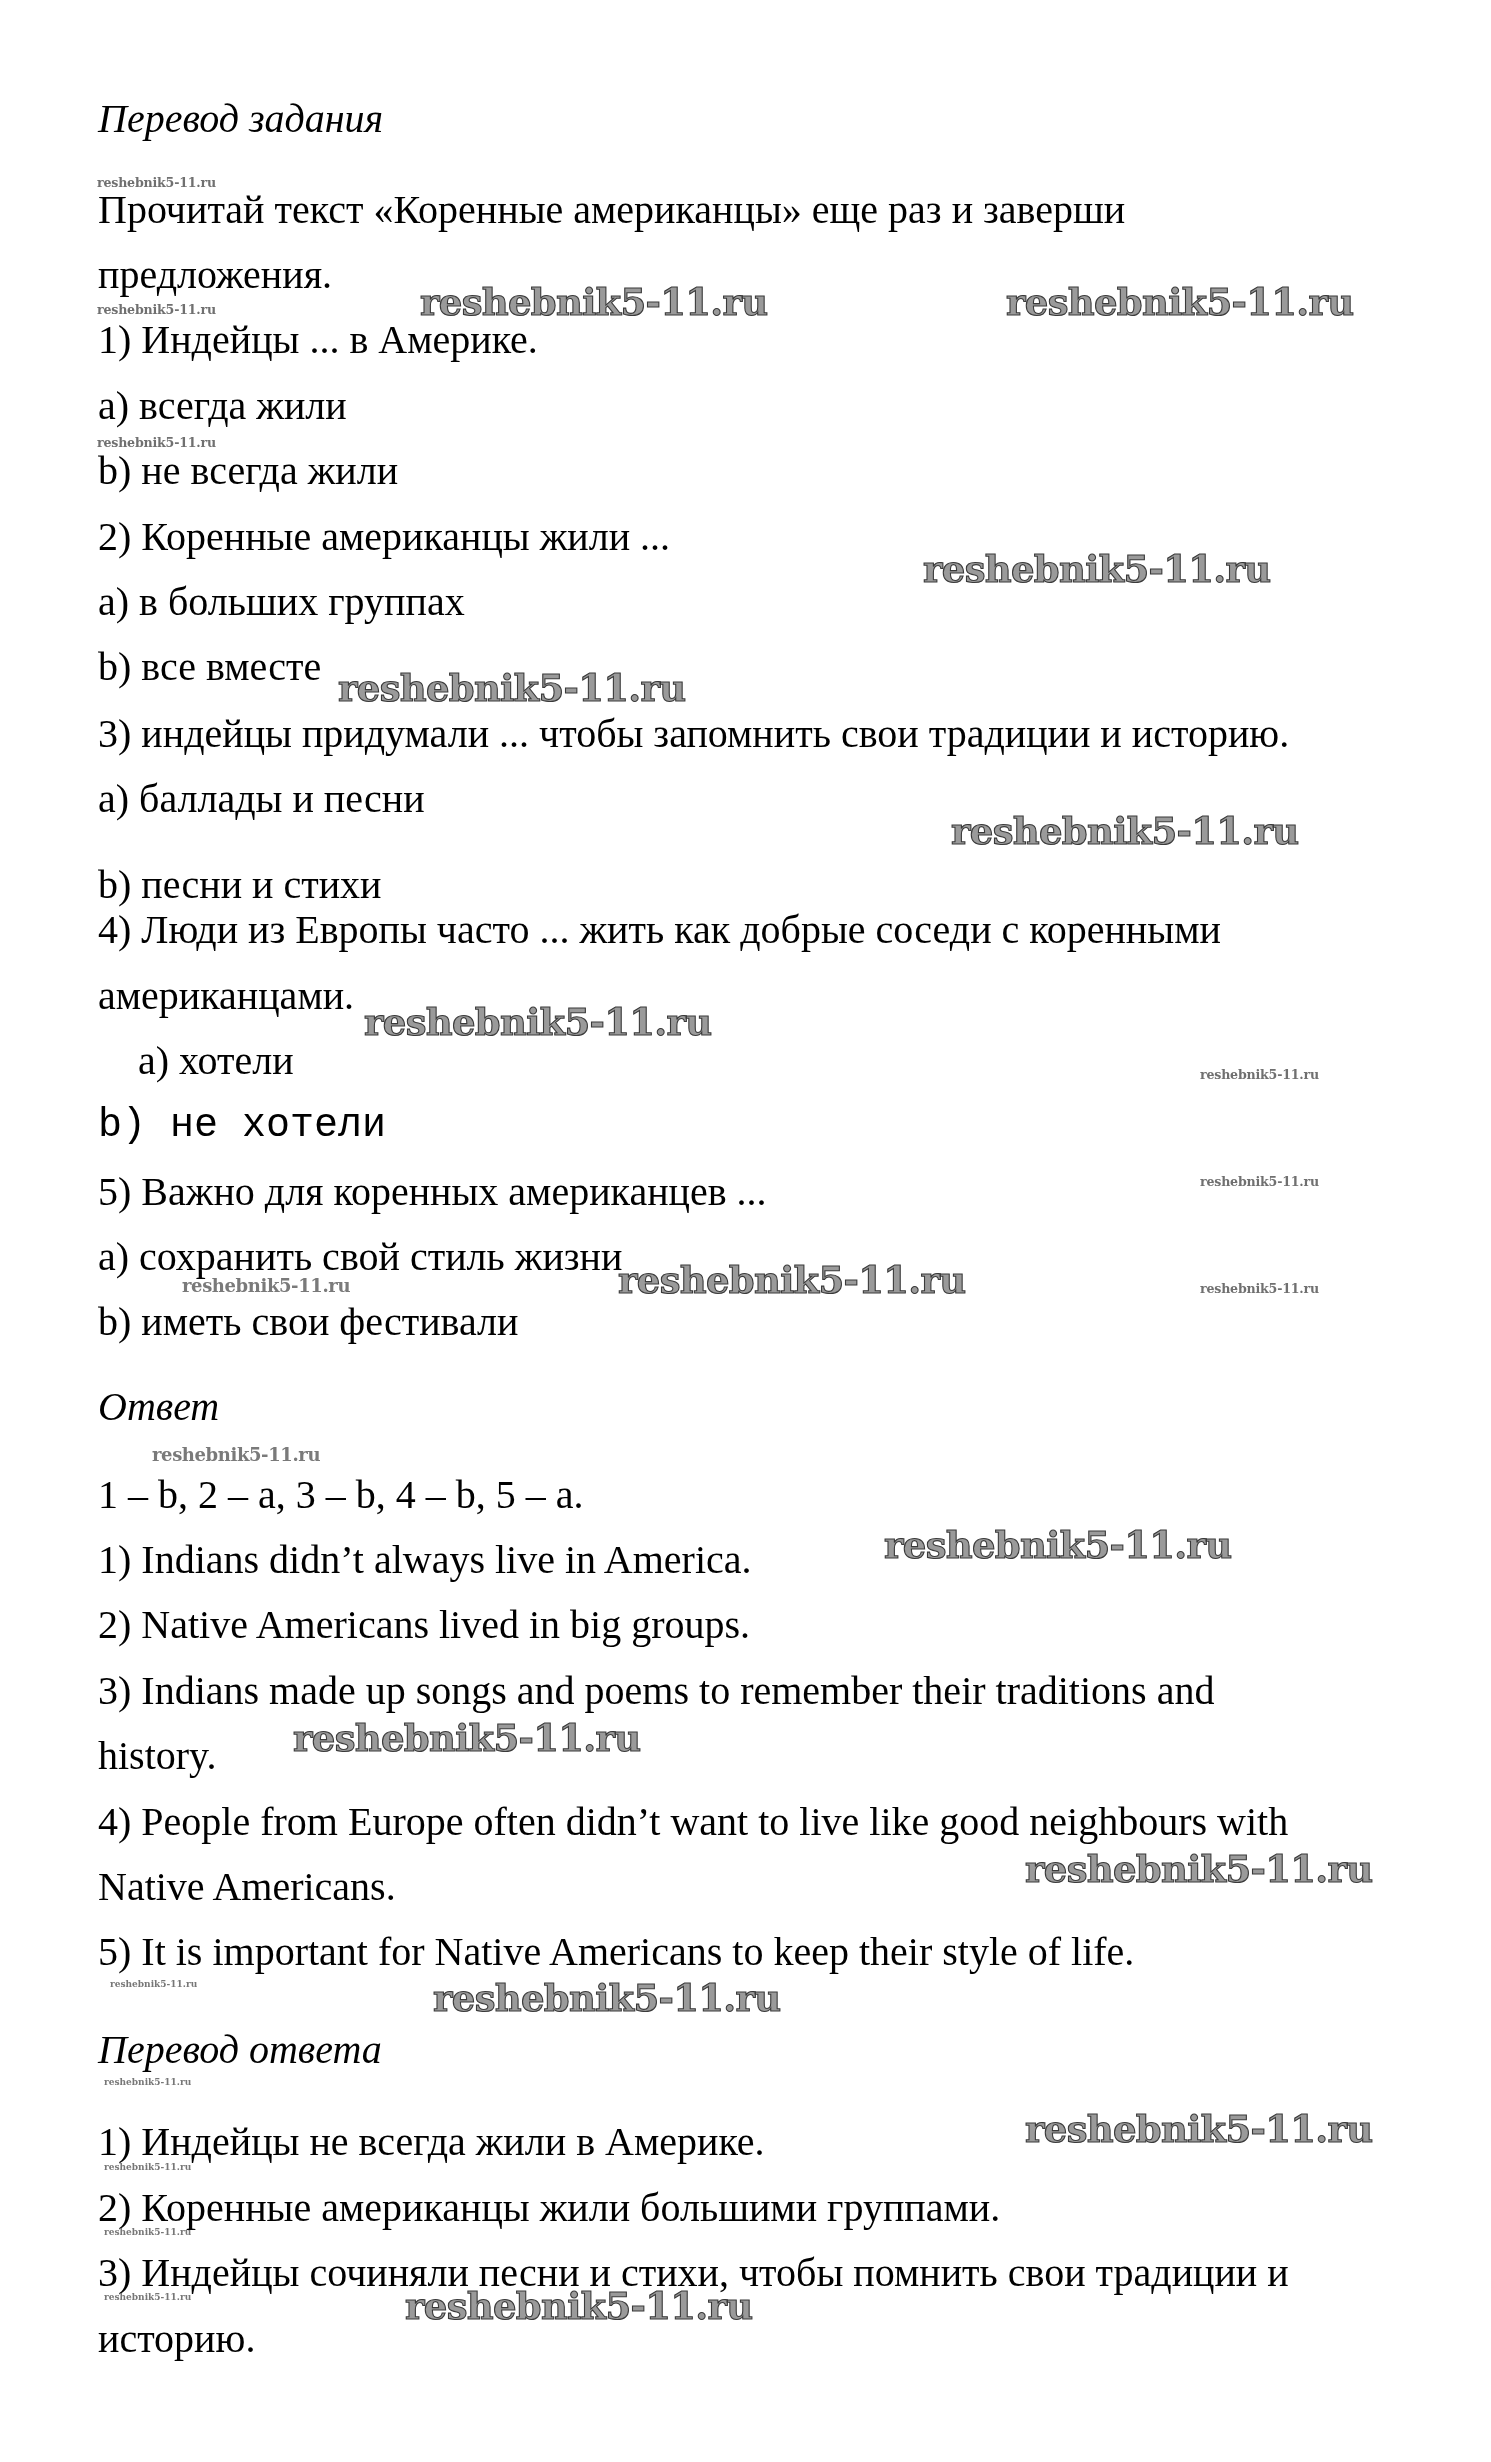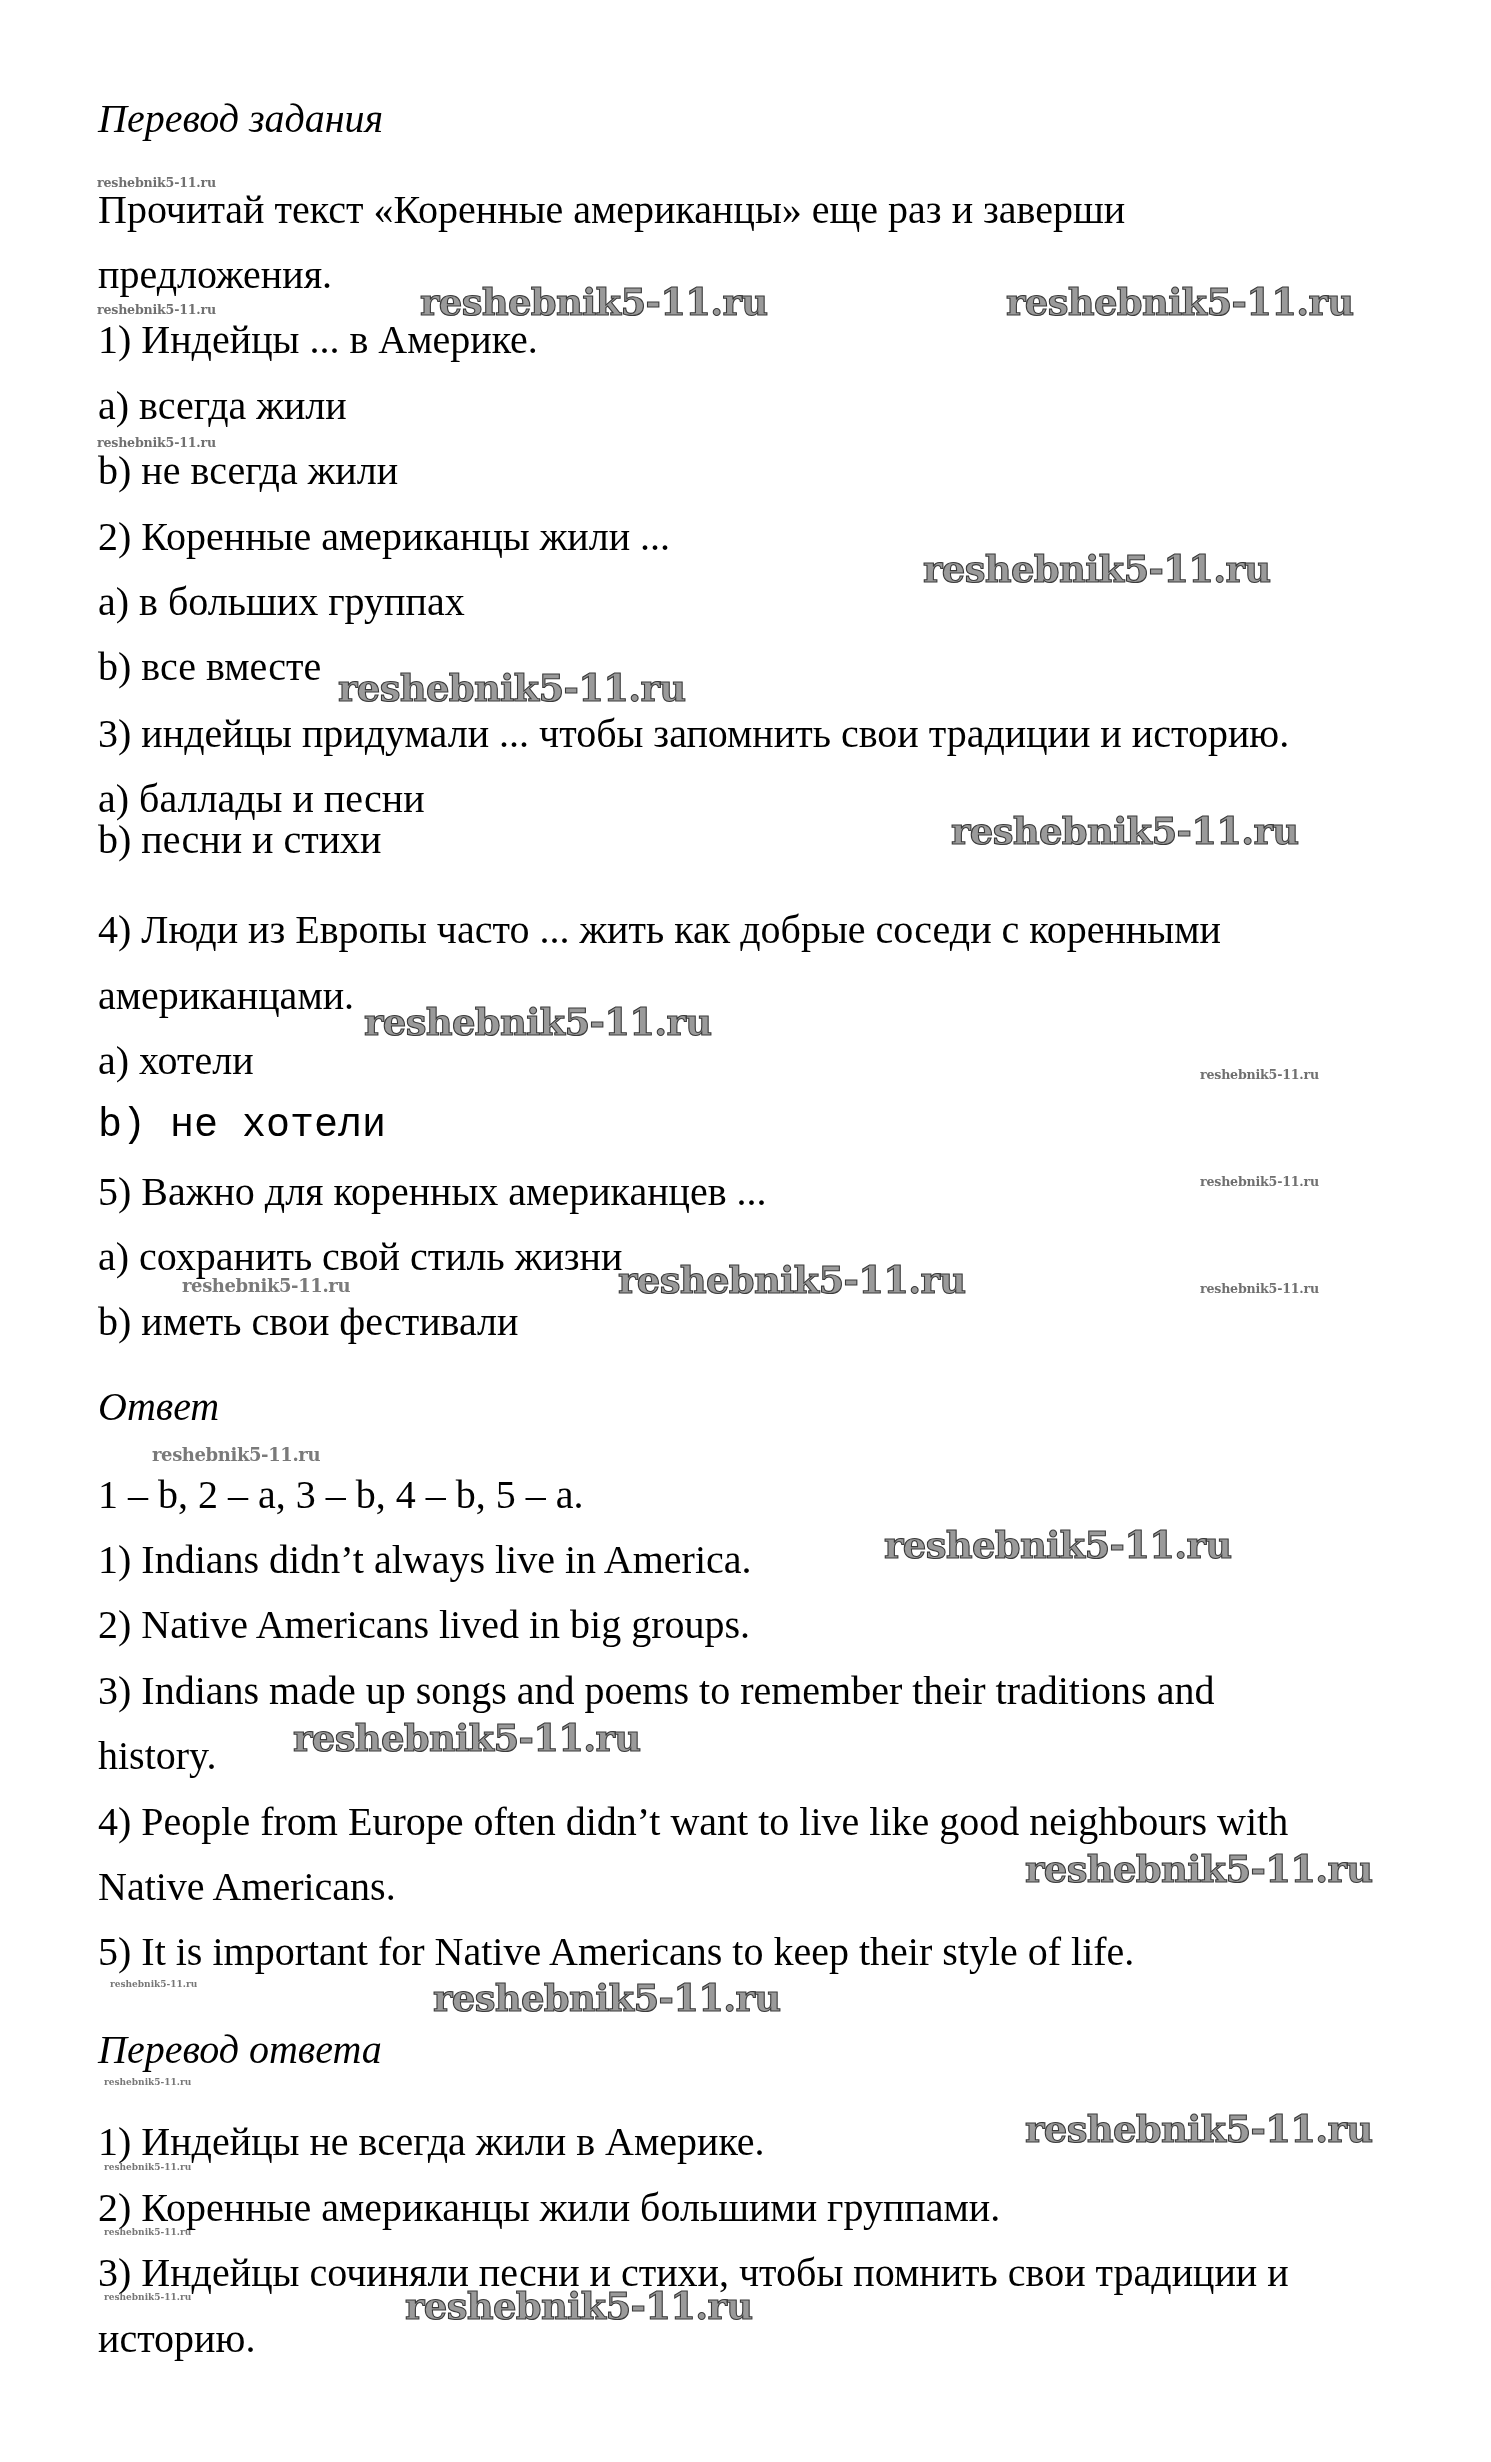--- a/index.html
+++ b/index.html
@@ -27,25 +27,25 @@
 <div class="line" style="top:316px;">1) Индейцы ... в Америке.</div>
 <div class="line" style="top:382px;">a) всегда жили</div>
 <div class="line" style="top:447px;">b) не всегда жили</div>
 
 <div class="line" style="top:513px;">2) Коренные американцы жили ...</div>
 <div class="line" style="top:578px;">a) в больших группах</div>
 <div class="line" style="top:643px;">b) все вместе</div>
 
 <div class="line" style="top:710px;">3) индейцы придумали ... чтобы запомнить свои традиции и историю.</div>
 <div class="line" style="top:775px;">a) баллады и песни</div>
-<div class="line" style="top:816px;text-align:center;">b) песни и стихи</div>
+<div class="line" style="top:861px;text-align:center;">b) песни и стихи</div>
 
 <div class="line" style="top:906px;">4) Люди из Европы часто ... жить как добрые соседи с коренными</div>
 <div class="line" style="top:972px;">американцами.</div>
-<div class="line" style="top:1037px;">a) хотели</div>
+<div class="line" style="top:1037px;margin-left:40px;">a) хотели</div>
 <div class="line" style="top:1102px;font-family:Liberation Mono, monospace;">b) не хотели</div>
 
 <div class="line" style="top:1168px;">5) Важно для коренных американцев ...</div>
 <div class="line" style="top:1233px;">a) сохранить свой стиль жизни</div>
 <div class="line" style="top:1298px;">b) иметь свои фестивали</div>
 
 <div class="line heading" style="top:1383px;">Ответ</div>
 <div class="line" style="top:1471px;">1 – b, 2 – a, 3 – b, 4 – b, 5 – a.</div>
 <div class="line" style="top:1536px;">1) Indians didn’t always live in America.</div>
 <div class="line" style="top:1601px;">2) Native Americans lived in big groups.</div>

